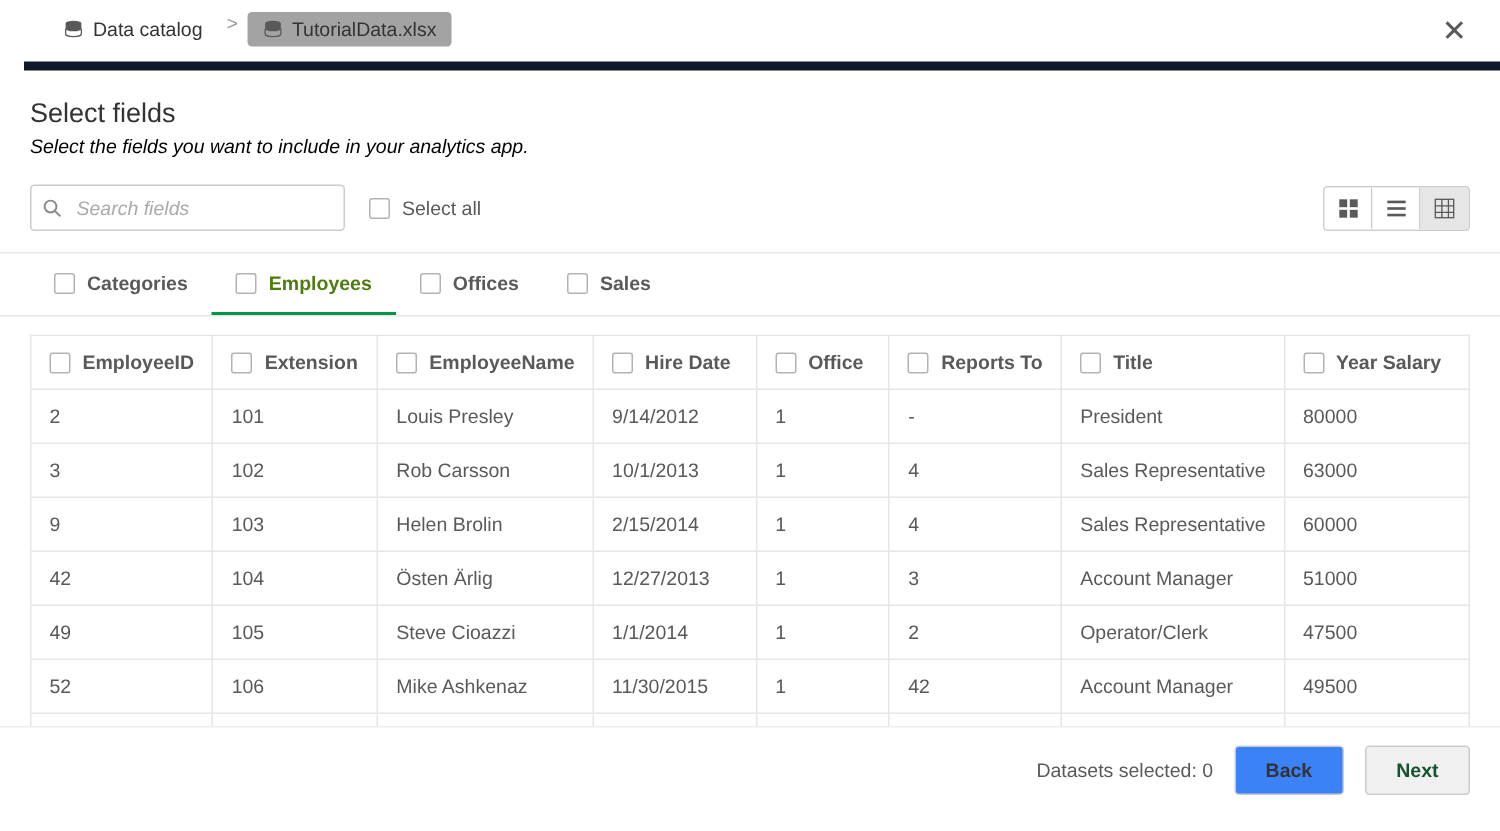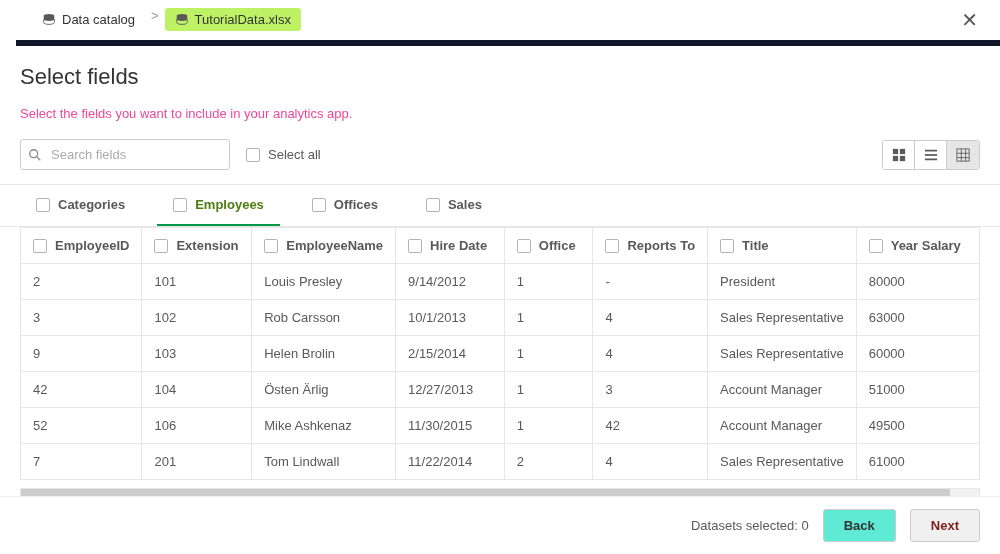--- a/index.html
+++ b/index.html
@@ -1,69 +1,69 @@
 <!DOCTYPE html>
 <html><head>
 <meta charset="utf-8">
 <style>
 * { box-sizing: border-box; margin: 0; padding: 0; }
 body { font-family: -apple-system, "Segoe UI", Arial, sans-serif; font-size: 13px; color: #333; background: #fff; width: 1000px; height: 554px; overflow: hidden; position: relative; }
 
 .breadcrumb-bar { display: flex; align-items: flex-start; padding: 8px 16px; border-bottom: 6px solid #0f172a; margin-left: 16px; }
 .breadcrumb-item { display: flex; align-items: center; gap: 6px; padding: 4px 10px; border-radius: 3px; cursor: pointer; }
-.breadcrumb-item.active { background: #bef264; }
+.breadcrumb-item.active { background: #a3a3a3; }
 .breadcrumb-sep { margin: 0 6px; color: #999; }
 .db-icon { width: 14px; height: 14px; fill: #595959; }
 .close-x { margin-left: auto; font-size: 20px; color: #595959; cursor: pointer; padding: 0 6px; }
 
 .header { padding: 18px 20px 10px; }
-.header h1 { font-size: 22px; font-weight: 400; color: #333; margin-bottom: 16px; }
-.header p { color: #ec4899; font-size: 13px; }
+.header h1 { font-size: 18px; font-weight: 400; color: #333; margin-bottom: 4px; }
+.header p { color: #000000; font-size: 13px; font-style: italic; }
 
 .toolbar { display: flex; align-items: center; padding: 8px 20px 14px; gap: 16px; }
 .search-wrap { position: relative; width: 210px; }
-.search-input { width: 100%; padding: 7px 20px 7px 30px; border: 1px solid #ccc; border-radius: 3px; font-size: 13px; color: #595959; }
+.search-input { width: 100%; padding: 7px 20px 7px 30px; border: 1px solid #ccc; border-radius: 3px; font-size: 13px; color: #595959; font-style: italic; }
 .search-input::placeholder { color: #aaa; }
 .search-ic { position: absolute; left: 8px; top: 50%; transform: translateY(-50%); width: 14px; height: 14px; fill: #888; }
 .select-all { display: flex; align-items: flex-end; gap: 8px; color: #595959; }
 .chk { width: 14px; height: 14px; border: 1px solid #b3b3b3; border-radius: 2px; display: inline-block; background: #fff; cursor: pointer; }
 .view-toggles { margin-left: auto; display: flex; border: 1px solid #ccc; border-radius: 3px; overflow: hidden; }
 .view-btn { width: 32px; height: 28px; display: flex; align-items: center; justify-content: center; cursor: pointer; background: #fff; border-right: 1px solid #ccc; }
 .view-btn:last-child { border-right: none; }
 .view-btn.active { background: #e6e6e6; }
 .view-btn svg { width: 14px; height: 14px; fill: #595959; }
 
-.tabs-bar { display: flex; padding: 0 20px; border-top: 1px solid #e6e6e6; border-bottom: 1px solid #e6e6e6; gap: 16px; }
+.tabs-bar { display: flex; padding: 0 20px; border-top: 1px solid #e6e6e6; border-bottom: 1px solid #e6e6e6; gap: 0; }
 .tab { display: flex; align-items: center; gap: 8px; padding: 12px 16px; color: #595959; font-weight: 600; cursor: pointer; border-bottom: 2px solid transparent; }
 .tab.active { border-bottom-color: #009845; color: #4d7c0f; align-items: center; }
 
-.table-wrap { padding: 0 20px; margin-top: 0; overflow-x: auto; position: relative; }
+.table-wrap { padding: 0 20px; margin-top: 12px; overflow-x: auto; position: relative; }
 .data-table { width: 100%; border-collapse: collapse; }
 .data-table th, .data-table td { border: 1px solid #e6e6e6; padding: 10px 12px; text-align: left; font-weight: 400; color: #595959; white-space: nowrap; }
 .data-table th { background: #fff; }
 .th-inner { display: flex; align-items: center; gap: 8px; }
 .data-table th span.lbl { font-weight: 600; color: #595959; }
 .data-table td { color: #595959; }
 
 .col-empid { width: 110px; }
 .col-ext { width: 110px; }
 .col-name { width: 140px; }
 .col-date { width: 110px; }
 .col-office { width: 90px; }
 .col-reports { width: 110px; }
 .col-title { width: 130px; }
 .col-salary { width: 125px; }
 
 .hscroll { margin: 8px 20px 0; height: 12px; background: #f2f2f2; border: 1px solid #e6e6e6; position: relative; }
 .hscroll-thumb { position: absolute; left: 0; top: 0; height: 100%; width: 97%; background: #ccc; }
 
-.footer { position: absolute; bottom: 0; left: 0; right: 0; padding: 12px 20px; display: flex; align-items: center; justify-content: flex-end; gap: 14px; border-top: 1px solid #eee; background: #fff; }
+.footer { position: absolute; bottom: 12px; left: 0; right: 0; padding: 12px 20px; display: flex; align-items: center; justify-content: flex-end; gap: 14px; border-top: 1px solid #eee; background: #fff; }
 .footer-text { color: #595959; font-size: 13px; }
-.btn { padding: 8px 20px; border: 1px solid #ccc; border-radius: 3px; background: #5eead4; cursor: pointer; font-size: 13px; font-weight: 600; color: #333; }
-.btn.disabled { background: #f0f0f0; color: #7f1d1d; cursor: not-allowed; }
+.btn { padding: 8px 20px; border: 1px solid #ccc; border-radius: 3px; background: #3b82f6; cursor: pointer; font-size: 13px; font-weight: 600; color: #333; }
+.btn.disabled { background: #f0f0f0; color: #14532d; cursor: not-allowed; }
 </style>
 </head>
 <body>
 
 <div class="breadcrumb-bar">
   <div class="breadcrumb-item">
     <svg class="db-icon" viewBox="0 0 16 16">
         <ellipse cx="8" cy="3" rx="6" ry="2"></ellipse>
         <path d="M2 3v4c0 1.1 2.7 2 6 2s6-.9 6-2V3"></path>
         <path d="M2 7v4c0 1.1 2.7 2 6 2s6-.9 6-2V7" fill="none" stroke="#595959" stroke-width="1"></path>
@@ -235,20 +235,30 @@
           <td>42</td>
           <td>104</td>
           <td>Östen Ärlig</td>
           <td>12/27/2013</td>
           <td>1</td>
           <td>3</td>
           <td>Account Manager</td>
           <td>51000</td>
         </tr>
         <tr>
+          <td>49</td>
+          <td>105</td>
+          <td>Steve Cioazzi</td>
+          <td>1/1/2014</td>
+          <td>1</td>
+          <td>2</td>
+          <td>Operator/Clerk</td>
+          <td>47500</td>
+        </tr>
+        <tr>
           <td>52</td>
           <td>106</td>
           <td>Mike Ashkenaz</td>
           <td>11/30/2015</td>
           <td>1</td>
           <td>42</td>
           <td>Account Manager</td>
           <td>49500</td>
         </tr>
         <tr>

